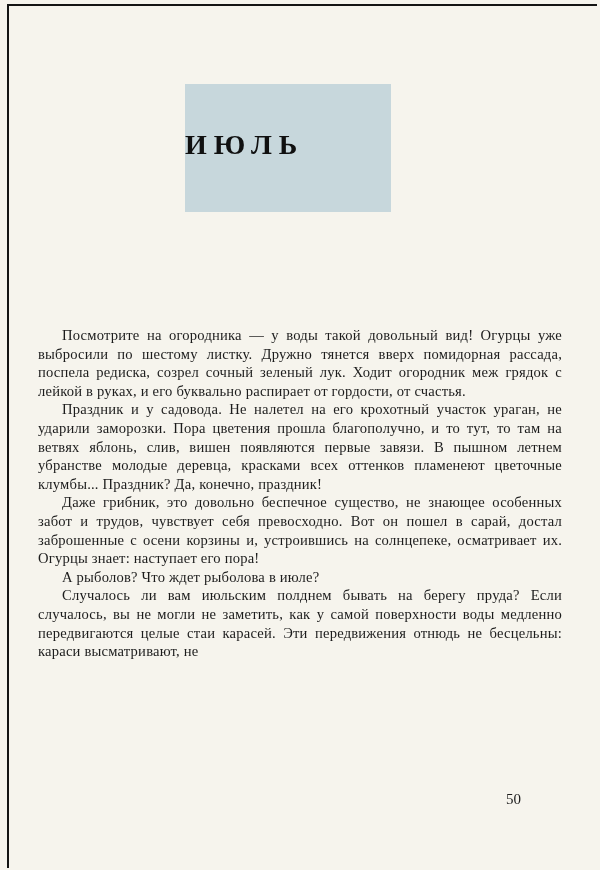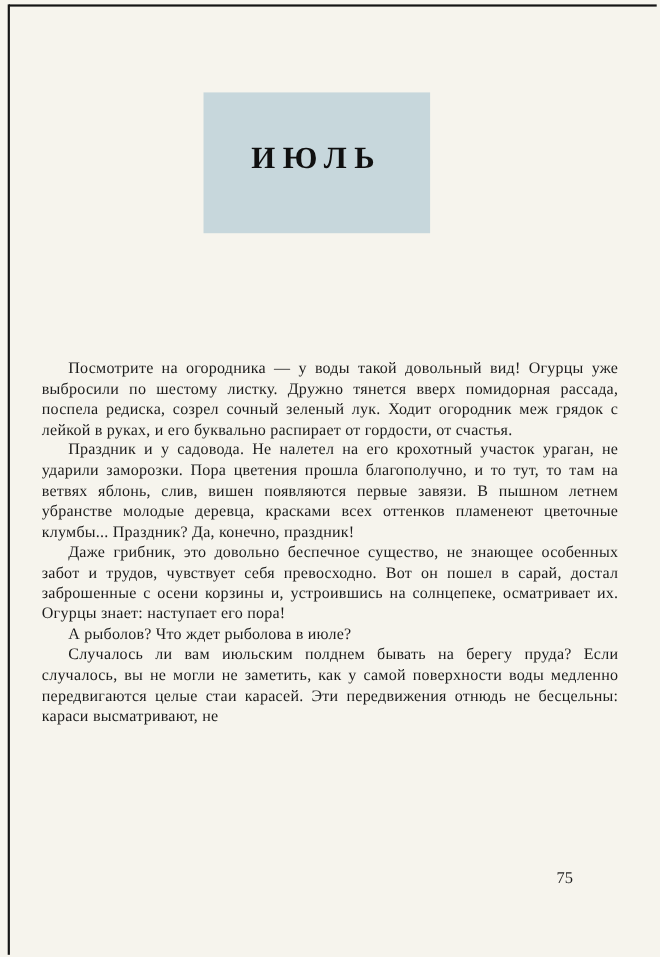--- a/index.html
+++ b/index.html
@@ -38,21 +38,21 @@
   }
   .title-box {
     position: absolute;
     left: 185px;
     top: 84px;
     width: 206px;
     height: 128px;
     background: #c7d7dc;
     display: flex;
     align-items: center;
-    justify-content: center;
+    justify-content: flex-start;
   }
   .title-box h1 {
     margin: 0;
     margin-top: -6px;
     font-family: "Liberation Serif", serif;
     font-weight: bold;
     font-size: 28px;
     letter-spacing: 7px;
     color: #101010;
   }
@@ -90,14 +90,14 @@
   </div>
 
   <div class="body-text">
       <p>Посмотрите на огородника — у воды такой довольный вид! Огурцы уже выбросили по шестому листку. Дружно тянется вверх помидорная рассада, поспела редиска, созрел сочный зеленый лук. Ходит огородник меж грядок с лейкой в руках, и его буквально распирает от гордости, от счастья.</p>
       <p>Праздник и у садовода. Не налетел на его крохотный участок ураган, не ударили заморозки. Пора цветения прошла благополучно, и то тут, то там на ветвях яблонь, слив, вишен появляются первые завязи. В пышном летнем убранстве молодые деревца, красками всех оттенков пламенеют цветочные клумбы... Праздник? Да, конечно, праздник!</p>
       <p>Даже грибник, это довольно беспечное существо, не знающее особенных забот и трудов, чувствует себя превосходно. Вот он пошел в сарай, достал заброшенные с осени корзины и, устроившись на солнцепеке, осматривает их. Огурцы знает: наступает его пора!</p>
       <p>А рыболов? Что ждет рыболова в июле?</p>
       <p>Случалось ли вам июльским полднем бывать на берегу пруда? Если случалось, вы не могли не заметить, как у самой поверхности воды медленно передвигаются целые стаи карасей. Эти передвижения отнюдь не бесцельны: караси высматривают, не</p>
     </div>
 
-  <div class="page-number">75</div>
+  <div class="page-number">50</div>
 </div>
 
 </body></html>

